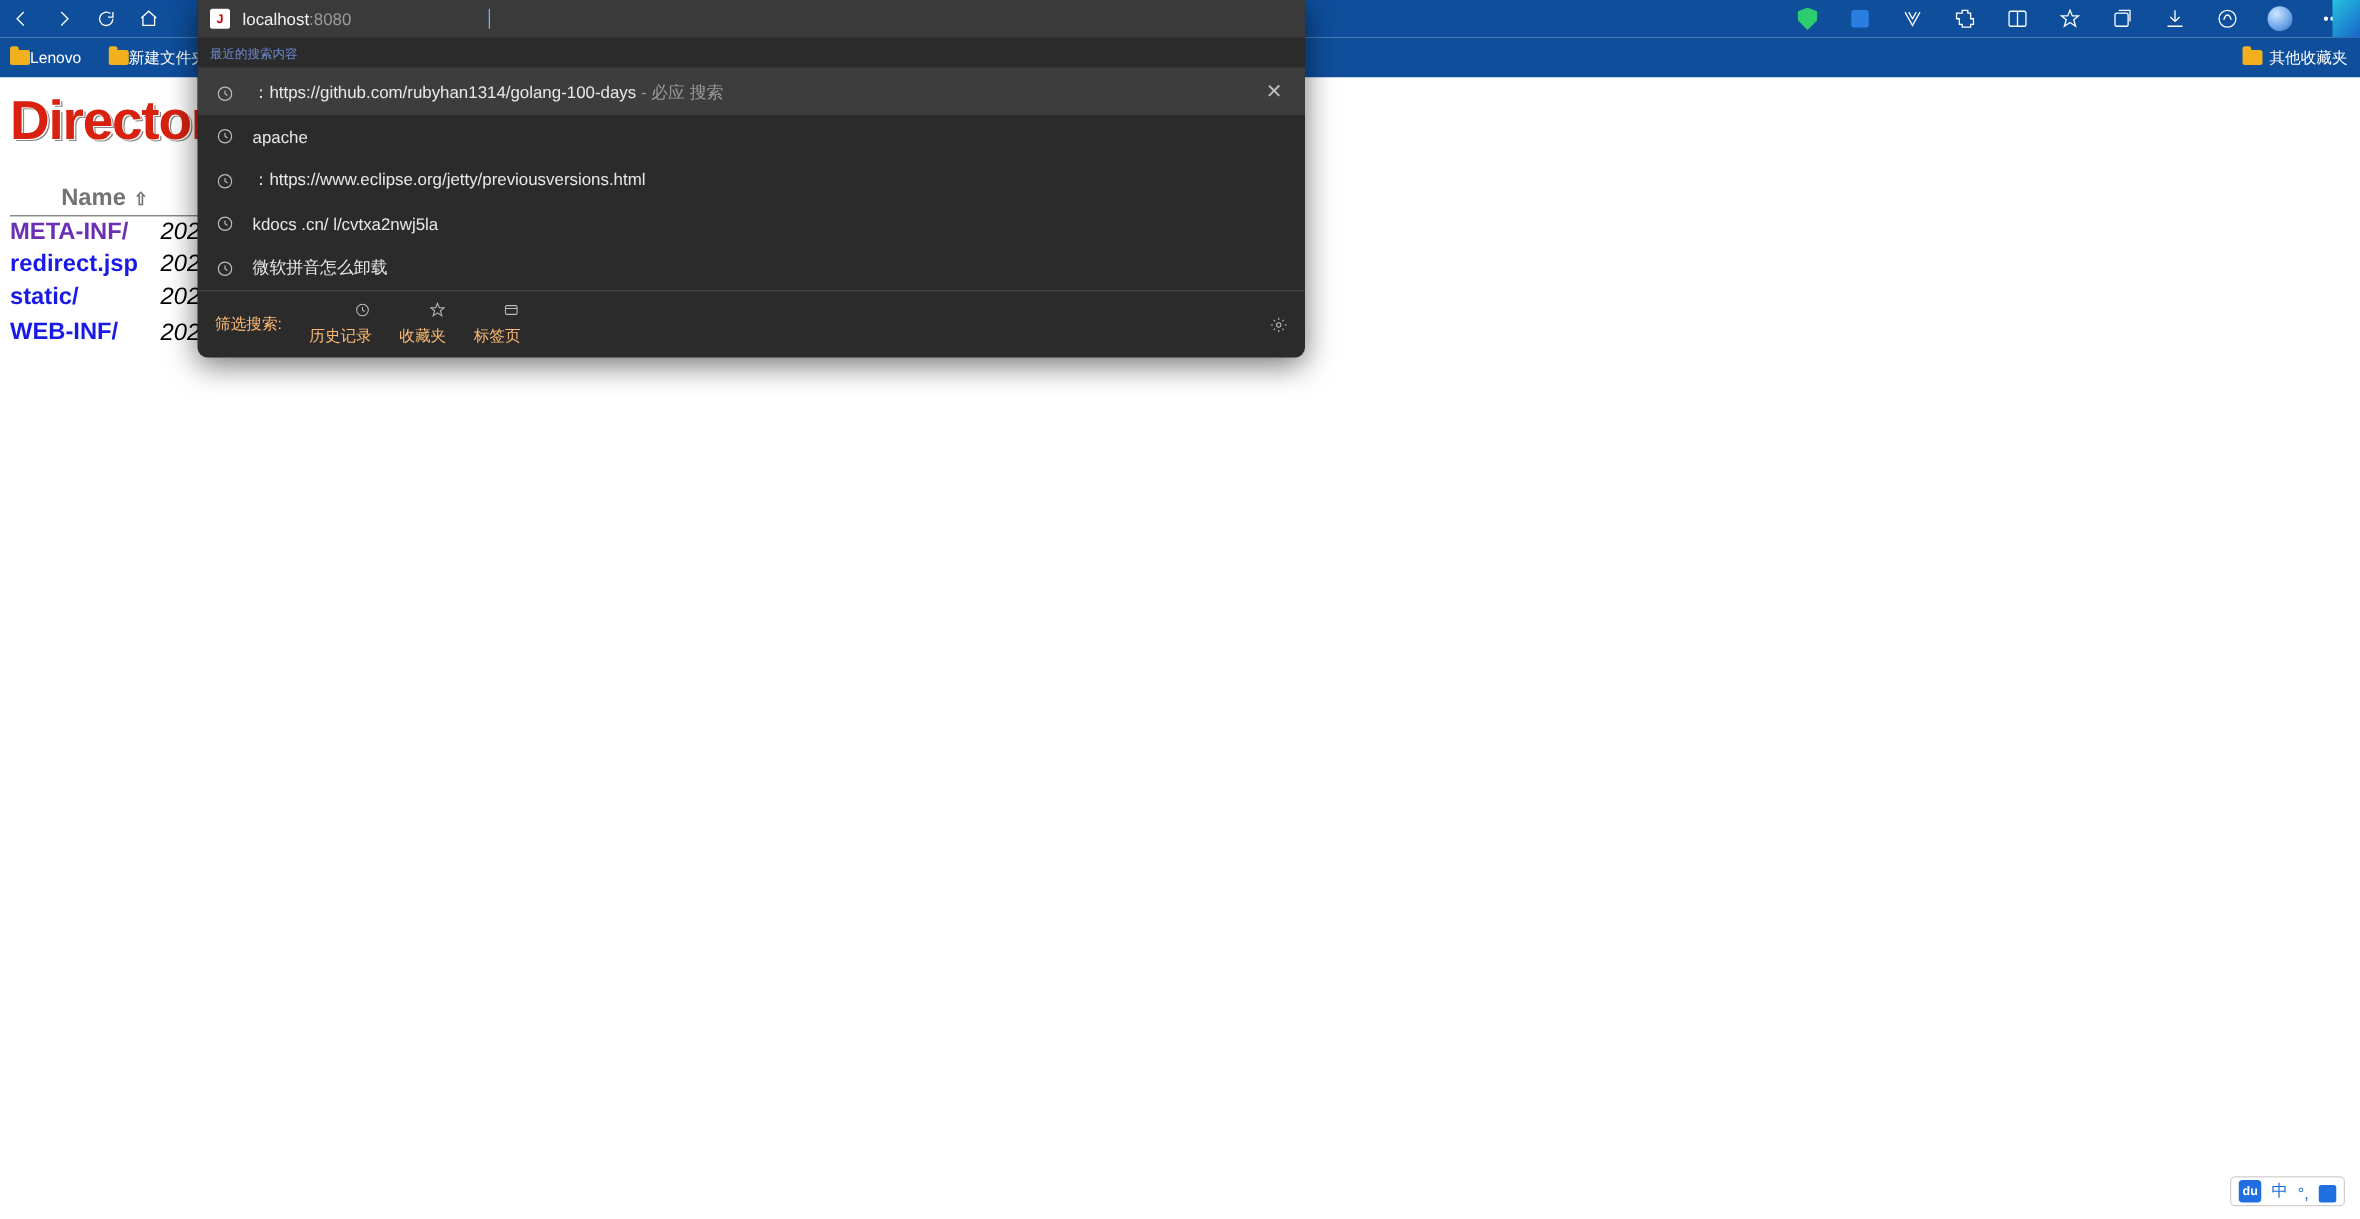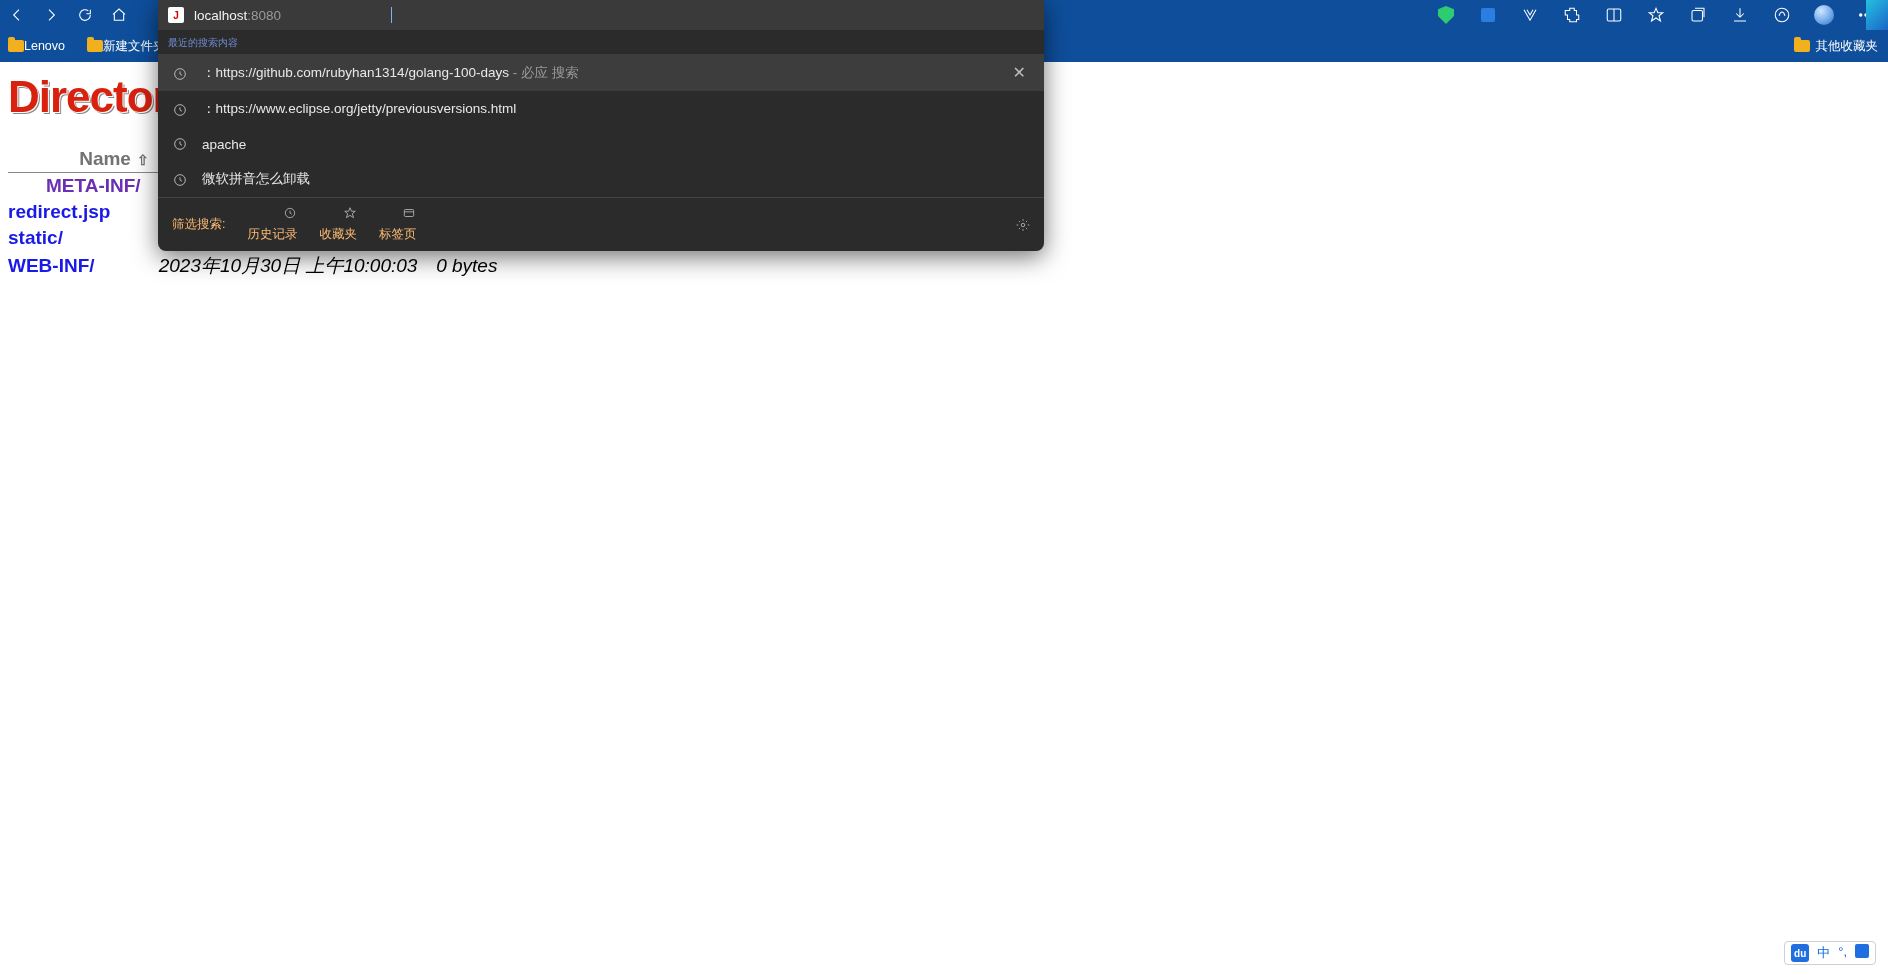--- a/index.html
+++ b/index.html
@@ -26,21 +26,21 @@
 
   
   .page { position:absolute; left:0; top:62px; right:0; bottom:0; background:#ffffff; padding:10px 8px; }
   .page h1 { font-family: Arial, sans-serif; font-size:44px; font-weight:800; color:#d8220f; text-shadow:1px 1px 0 #fff,2px 2px 0 #888; letter-spacing:-1px; }
   table.dir { margin-top:24px; border-collapse:collapse; font-size:19px; }
   table.dir th { color:#737373; font-weight:700; text-align:right; padding:2px 10px 2px 0; border-bottom:1.5px solid #888; }
   table.dir th .sort { font-size:14px; margin-left:6px; }
   table.dir td { padding:2px 18px 2px 0; font-style:italic; }
   table.dir td.name { font-style:normal; font-weight:700; }
   table.dir td.name a { color:#1a1ae6; text-decoration:none; }
-  table.dir td.name a.visited { color:#6b2fb3;margin-left:38px; }
+  table.dir td.name a.visited { color:#6b2fb3; }
   table.dir td.size { text-align:right; min-width:80px; }
 
   
   .omnibox { position:absolute; left:158px; top:0; width:886px; background:#2b2b2b; border-radius:0 0 8px 8px; box-shadow:0 6px 24px rgba(0,0,0,.55); color:#e8e8e8; font-size:13.5px; overflow:hidden; }
   .addr-row { height:30px; display:flex; align-items:center; gap:10px; padding:0 10px; background:#3a3a3a; }
   .site-ic { width:16px; height:16px; background:#ffffff; border-radius:2px; display:flex; align-items:center; justify-content:center; color:#c00; font-size:10px; font-weight:700; }
   .addr-text { color:#f2f2f2; }
   .addr-text .dim { color:#9a9a9a; }
   .caret { width:1px; height:16px; background:#78b3ff; margin-left:100px; animation:blink 1s infinite; }
   @keyframes blink { 50% { opacity:0; } }
@@ -51,21 +51,21 @@
   .sugg .clock svg, .sugg .rfr svg { width:16px; height:16px; stroke:#bdbdbd; fill:none; stroke-width:1.4; }
   .sugg .txt { flex:1; white-space:nowrap; overflow:hidden; text-overflow:ellipsis; }
   .sugg .txt .extra { color:#9a9a9a; }
   .sugg .x { color:#bdbdbd; font-size:16px; padding:0 4px; }
   .omnibox-footer { display:flex; align-items:center; gap:22px; padding:8px 14px; border-top:1px solid #444; color:#fdba74; font-size:12.5px; }
   .omnibox-footer .chip { display:flex; align-items:flex-end; gap:6px;flex-direction:column; }
   .omnibox-footer .chip svg { width:14px; height:14px; stroke:#bdbdbd; fill:none; stroke-width:1.4; }
   .omnibox-footer .gear { margin-left:auto; }
 
   
-  .ime { position:absolute; right:12px; bottom:10px; height:24px; display:flex; align-items:flex-start; gap:8px; background:#ffffff; border:1px solid #d0d0d0; border-radius:4px; padding:2px 6px; font-size:13px; color:#1368d8;margin-top:36px; }
+  .ime { position:absolute; right:12px; bottom:10px; height:24px; display:flex; align-items:flex-end; gap:8px; background:#ffffff; border:1px solid #d0d0d0; border-radius:4px; padding:2px 6px; font-size:13px; color:#1368d8;margin-top:36px; }
   .ime .badge { width:18px; height:18px; background:#1f6fe0; color:#fff; border-radius:3px; display:flex; align-items:center; justify-content:center; font-size:10px; font-weight:700; }
   .ime .dots { width:14px; height:14px; background:#1f6fe0; border-radius:2px; }
 </style>
 </head>
 <body>
 
 <div class="chrome-bar">
   <div class="nav-btn">
     <svg viewBox="0 0 24 24">
         <path d="M15 4l-8 8 8 8"></path>
@@ -212,28 +212,35 @@
             <path d="M12 8v4l3 2"></path>
           </svg></span>
         <span class="txt">：https://github.com/rubyhan1314/golang-100-days<span class="extra"> - 必应 搜索</span></span>
         <span class="x">✕</span>
       </div>
       <div class="sugg">
         <span class="clock"><svg viewBox="0 0 24 24">
             <circle cx="12" cy="12" r="8"></circle>
             <path d="M12 8v4l3 2"></path>
           </svg></span>
+        <span class="txt">apache</span>
+      </div>
+      <div class="sugg">
+        <span class="clock"><svg viewBox="0 0 24 24">
+            <circle cx="12" cy="12" r="8"></circle>
+            <path d="M12 8v4l3 2"></path>
+          </svg></span>
         <span class="txt">：https://www.eclipse.org/jetty/previousversions.html</span>
       </div>
       <div class="sugg">
         <span class="clock"><svg viewBox="0 0 24 24">
             <circle cx="12" cy="12" r="8"></circle>
             <path d="M12 8v4l3 2"></path>
           </svg></span>
-        <span class="txt">apache</span>
+        <span class="txt">kdocs .cn/ l/cvtxa2nwj5la</span>
       </div>
       <div class="sugg">
         <span class="clock"><svg viewBox="0 0 24 24">
             <circle cx="12" cy="12" r="8"></circle>
             <path d="M12 8v4l3 2"></path>
           </svg></span>
         <span class="txt">微软拼音怎么卸载</span>
       </div>
     </div>
   <div class="omnibox-footer">

